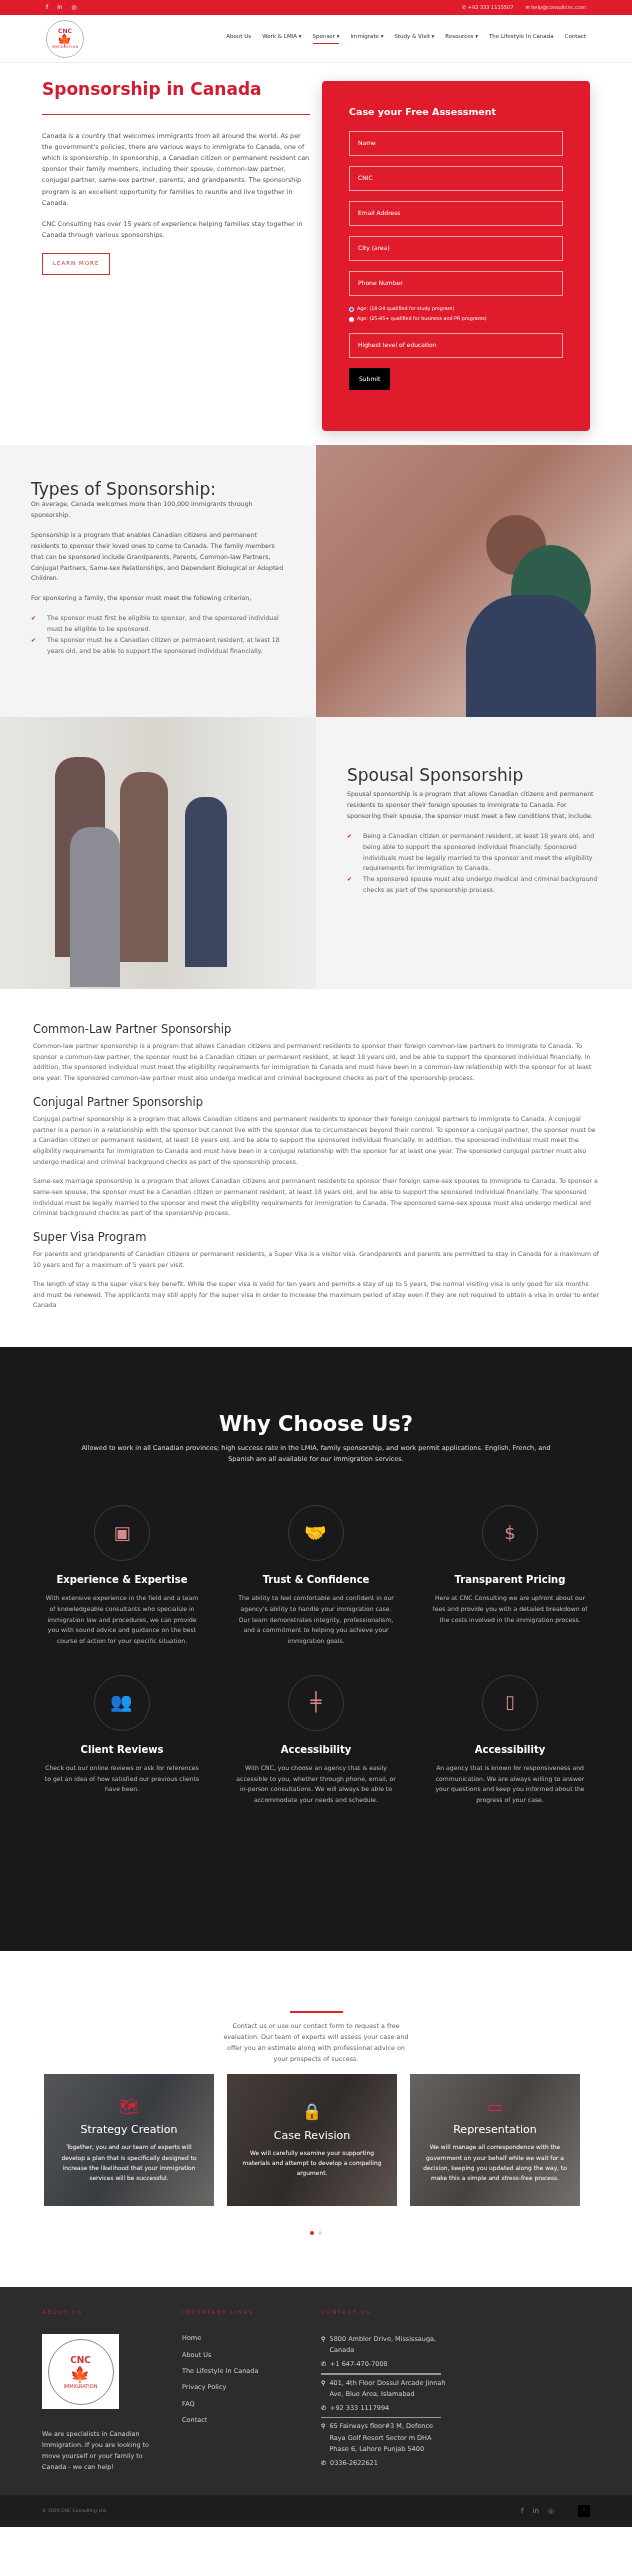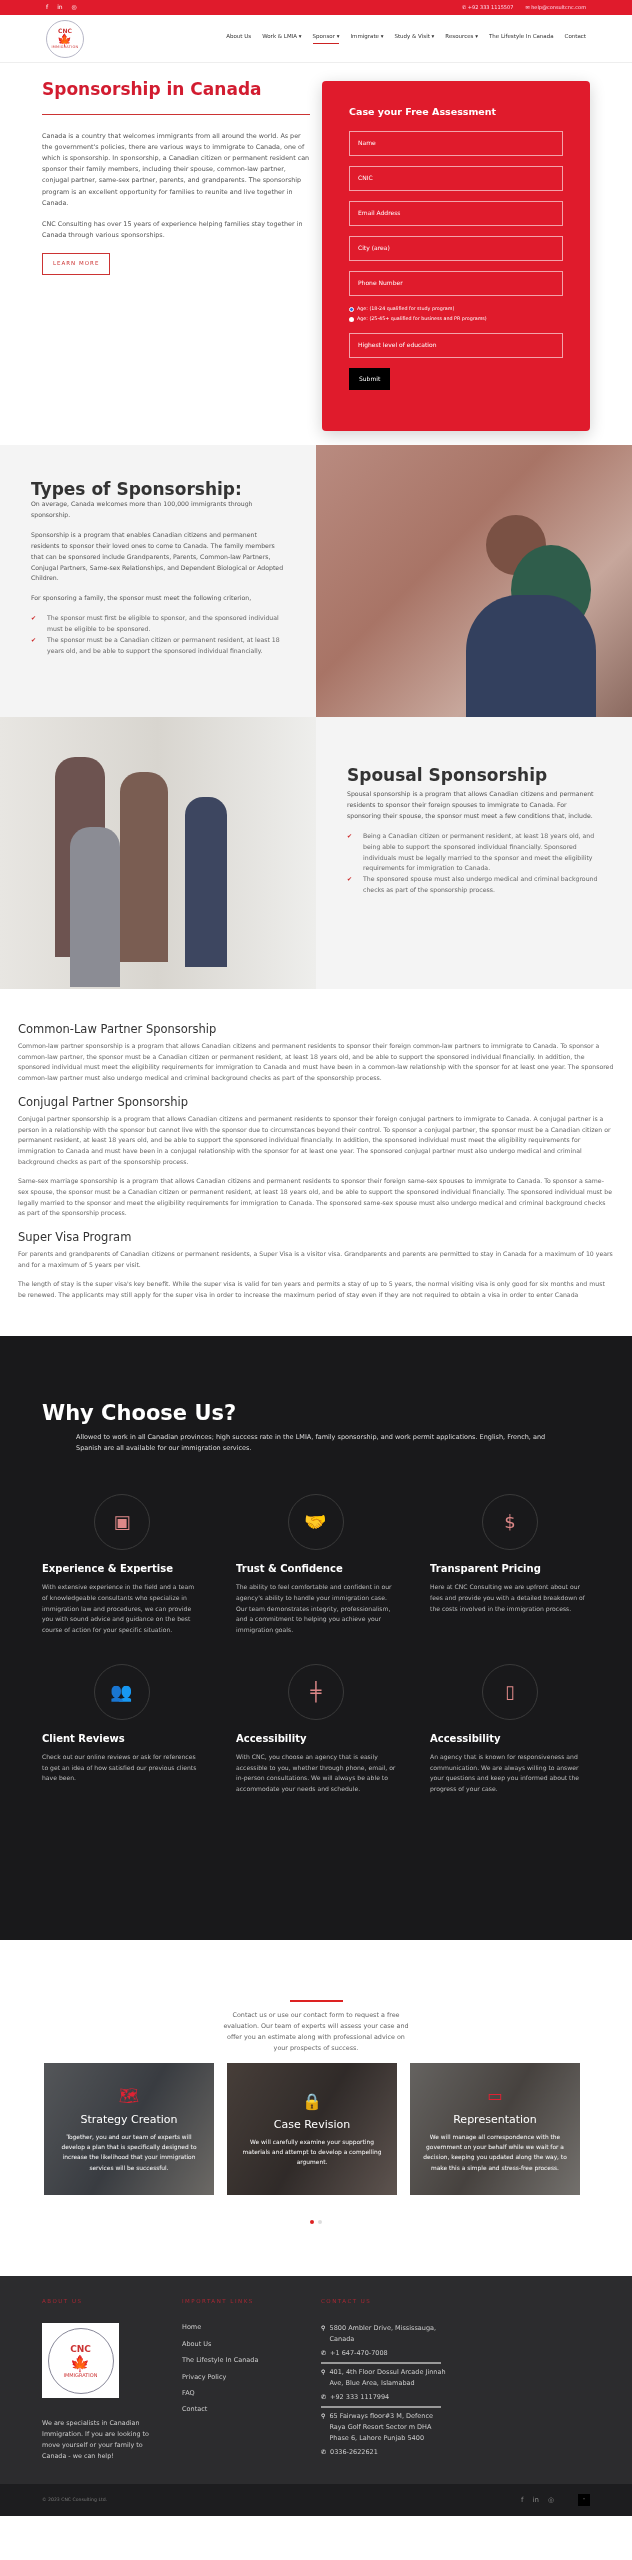--- a/index.html
+++ b/index.html
@@ -23,34 +23,34 @@
 .formcard{position:absolute;left:322px;top:-6px;width:268px;height:350px;background:#e01b2c;border-radius:4px;padding:24px 27px;box-shadow:0 4px 16px rgba(0,0,0,.18)}
 .formcard h3{color:#fff;font-size:9.5px;font-weight:bold;margin-bottom:12px}
 .field{border:1px solid rgba(255,255,255,.6);height:25px;margin-bottom:10px;color:#fff;font-size:6px;display:flex;align-items:center;padding-left:8px}
 .radio{color:#fff;font-size:4.8px;display:flex;align-items:center;gap:3px;margin-bottom:3px}
 .radio .dot{width:5px;height:5px;border-radius:50%;background:#fff;display:inline-block}
 .radio .dot.on{background:#2a6de0;border:1px solid #fff}
 .submit{background:#000;color:#fff;font-size:6px;padding:7px 10px;display:inline-block}
 .split{display:flex;height:272px}
 .split .txt{width:316px;background:#f4f4f4;padding:34px 31px 0 31px}
 .split .img{width:316px;position:relative;overflow:hidden}
-.split h2{font-size:17px;color:#333;font-weight:bold;line-height:1.2}
+.split h2{font-size:17px;color:#333;font-weight:normal;line-height:1.2}
 .split p{font-size:6.2px;line-height:1.75;color:#555;margin-bottom:9px}
 .checks{list-style:none;margin-top:3px}
 .checks li{display:flex;gap:8px;font-size:6.2px;line-height:1.75;color:#666}
 .checks li .ck{color:#c22;font-size:6px;width:8px;flex-shrink:0}
 .photo1{position:absolute;inset:0;background:linear-gradient(135deg,#b98b80 0%,#a87466 40%,#c7a79c 70%,#8b6a60 100%)}
 .photo1 .p{position:absolute;border-radius:50%}
 .photo2{position:absolute;inset:0;background:linear-gradient(90deg,#e8e6e2 0%,#d8d5cf 50%,#eeeeec 100%)}
 .split2 .txt{padding-top:48px}
-.long{padding:22px 18px 28px}
+.long{padding:22px 33px 28px}
 .long h3{font-size:11.5px;font-weight:normal;color:#333;margin:10px 0 3px}
 .long h3.bold{font-weight:bold}
 .long p{font-size:6.2px;line-height:1.75;color:#666;margin-bottom:8px}
-.why{background:#19191b;padding:62px 42px 50px;text-align:left;color:#ddd}
+.why{background:#19191b;padding:62px 42px 50px;text-align:center;color:#ddd}
 .why h2{font-size:21px;color:#fff;font-weight:bold}
 .why .sub{font-size:6.5px;color:#ddd;width:480px;margin:3px auto 40px;line-height:1.7}
 .grid3{display:flex;justify-content:space-between;flex-wrap:wrap}
 .feat{width:160px;margin-bottom:28px}
 .feat .circ{width:56px;height:56px;border:1px solid #3a3a3a;border-radius:50%;margin:0 auto 12px;display:flex;align-items:center;justify-content:center;color:#d88;font-size:18px}
 .feat h4{font-size:10px;color:#fff;font-weight:bold;margin-bottom:6px}
 .feat p{font-size:6.1px;line-height:1.75;color:#bbb}
 .process{padding:50px 44px 30px;text-align:center}
 .process h2{font-size:13px;color:#444;font-weight:bold}
 .process .rule{width:53px;height:1.5px;background:#d22;margin:10px auto 8px}

